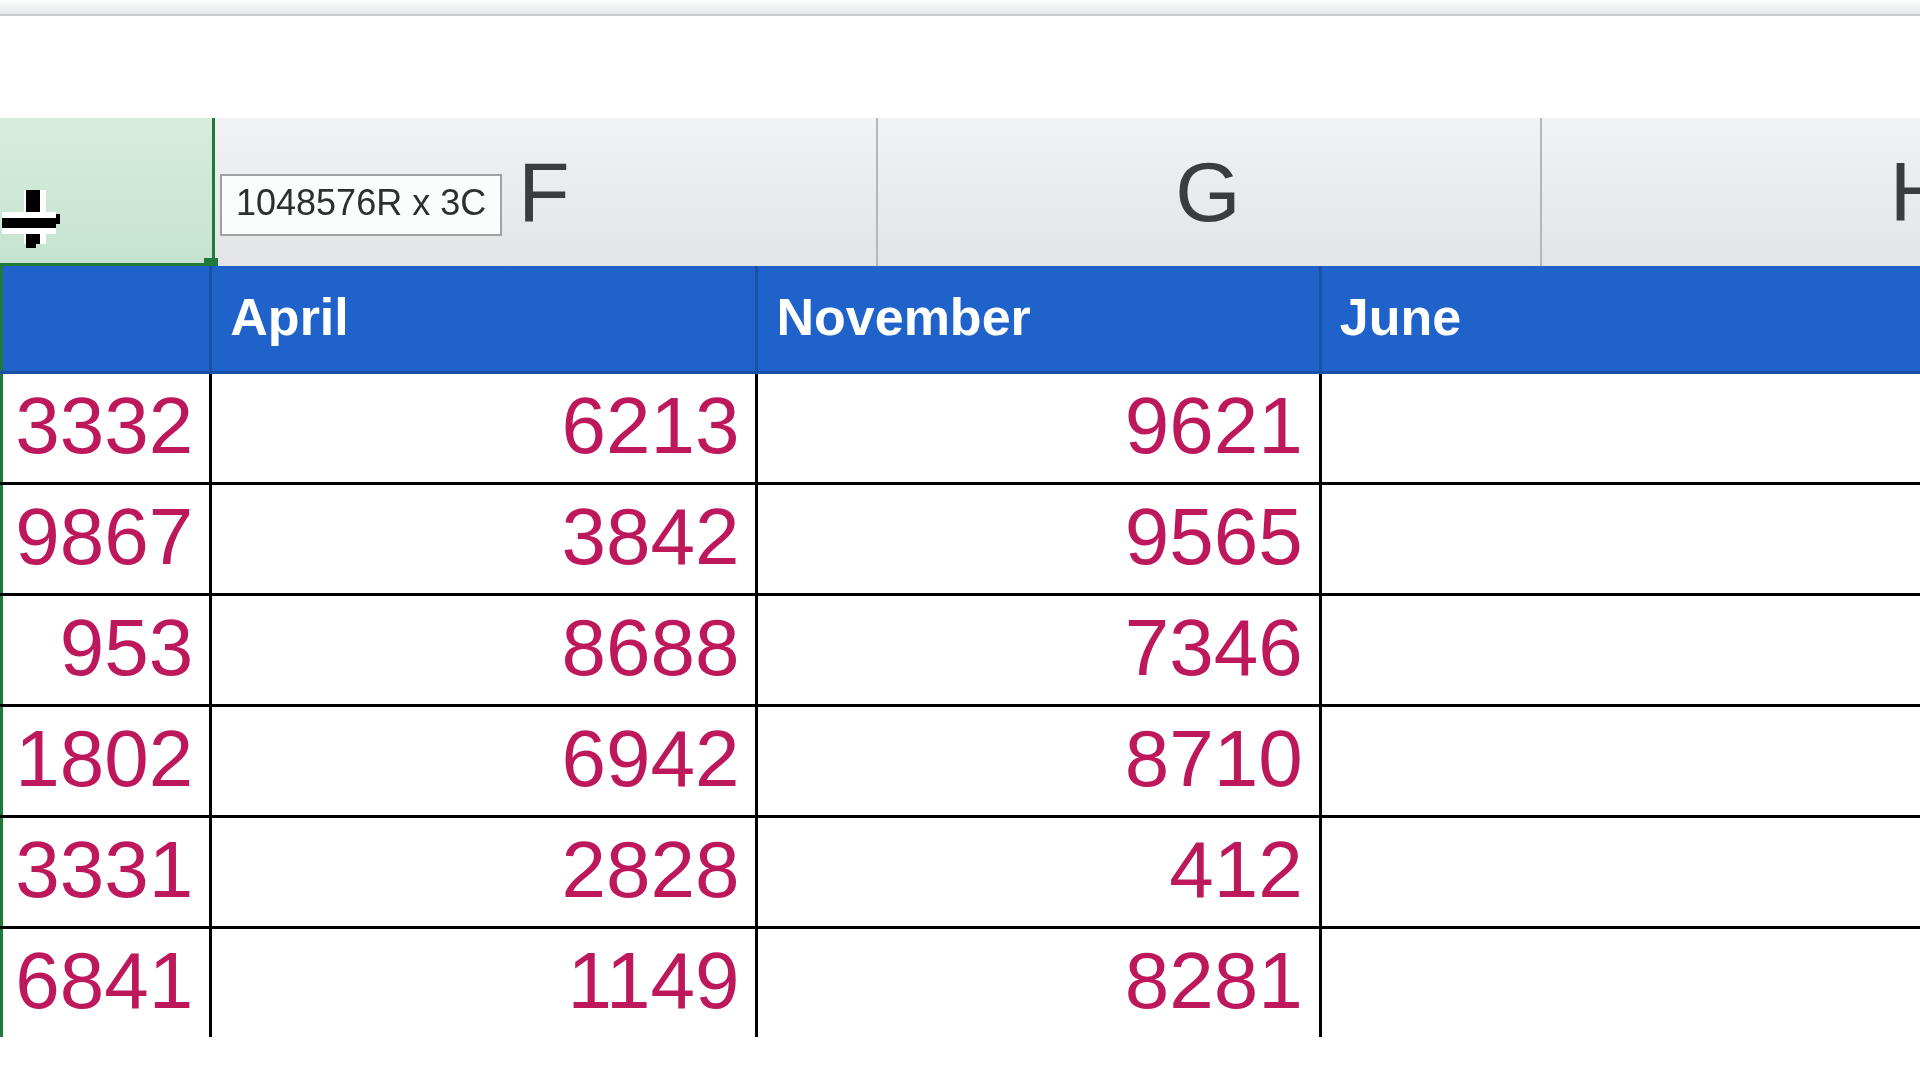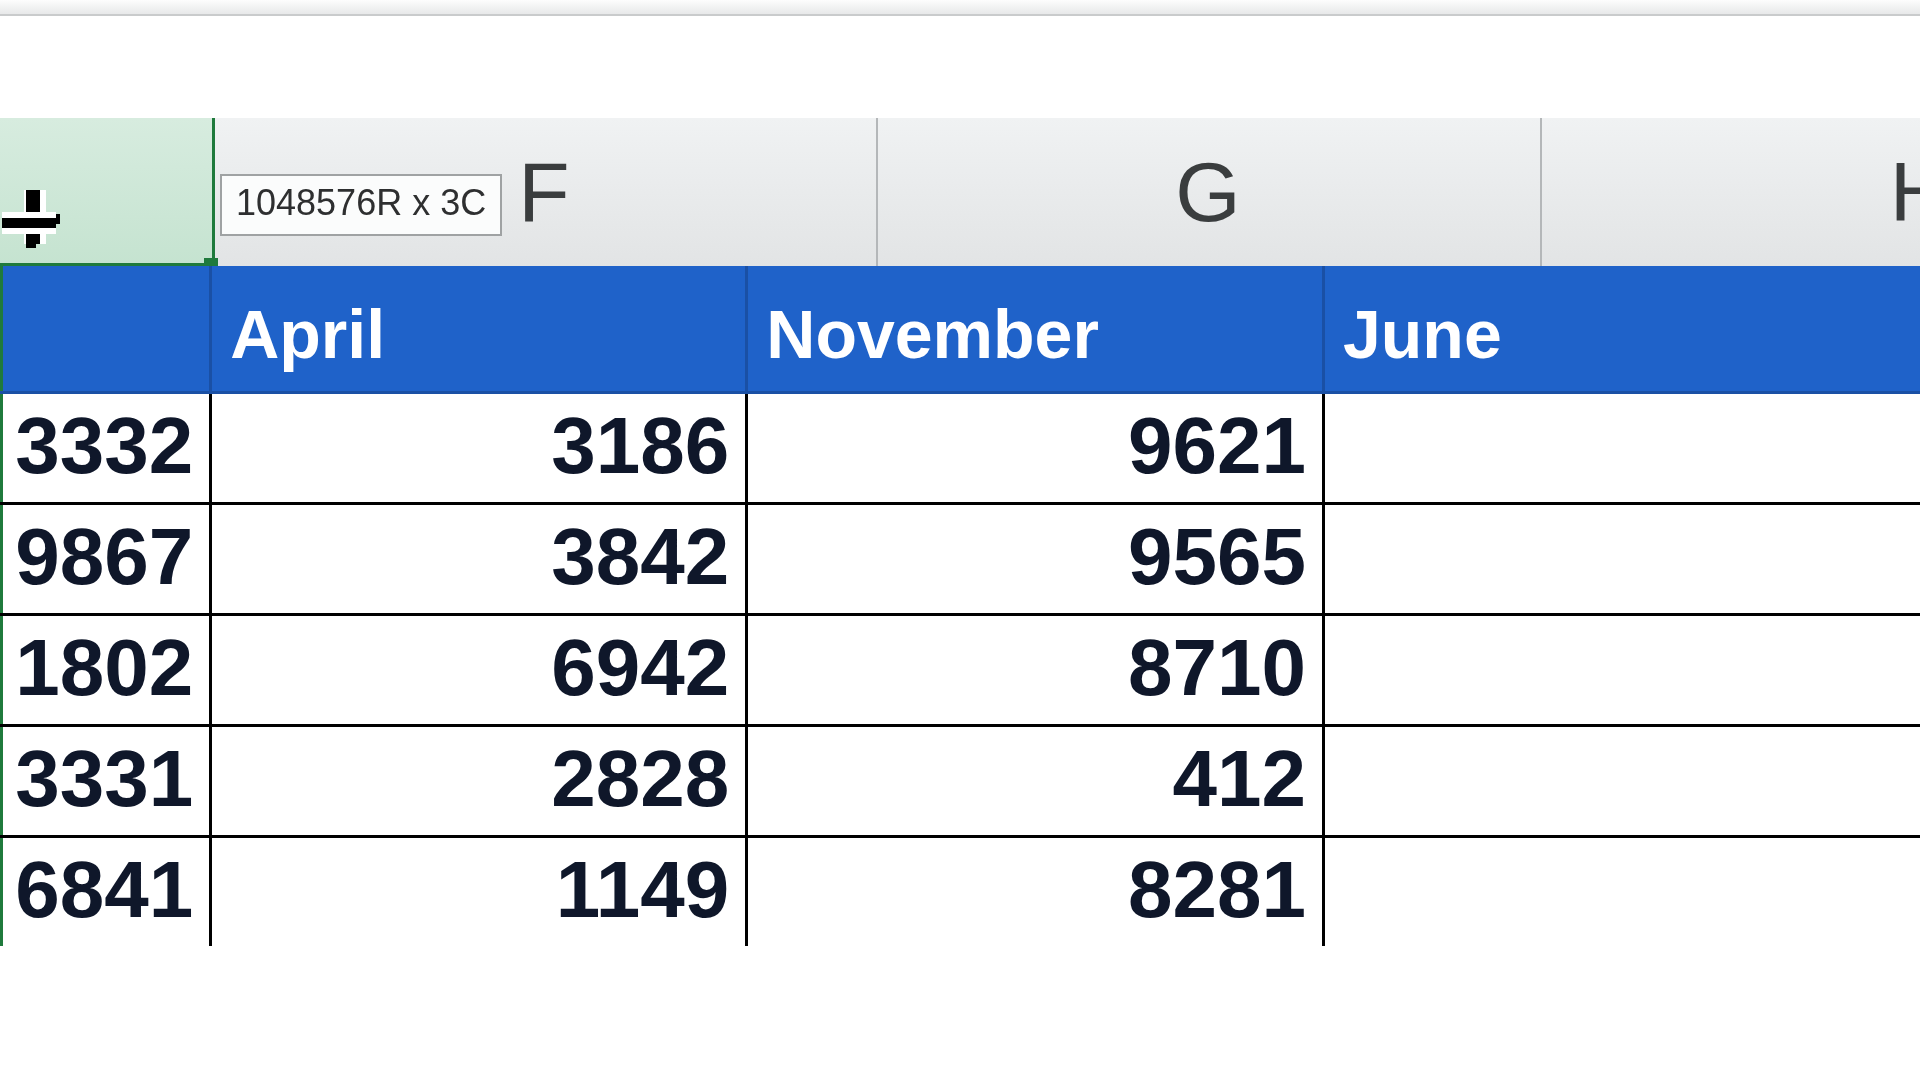--- a/index.html
+++ b/index.html
@@ -12,22 +12,22 @@
   .cursor-plus{position:absolute;left:2px;top:190px;width:54px;height:54px;}
   .cursor-plus:before,.cursor-plus:after{content:"";position:absolute;background:#000;}
   .cursor-plus:before{left:22px;top:0;width:10px;height:54px;border-left:6px solid #fff;border-right:6px solid #fff;}
   .cursor-plus:after{left:0;top:22px;width:54px;height:10px;border-top:6px solid #fff;border-bottom:6px solid #fff;}
   .cursor-plus .h,.cursor-plus .v{position:absolute;background:#000;}
   .cursor-plus .v{left:24px;top:0;width:10px;height:58px;}
   .cursor-plus .h{left:0;top:24px;width:58px;height:10px;}
   .cursor-plus .vo{position:absolute;left:20px;top:-4px;width:18px;height:66px;background:#fff;z-index:-1;}
   .cursor-plus .ho{position:absolute;left:-4px;top:20px;width:66px;height:18px;background:#fff;z-index:-1;}
   table.sheet{position:absolute;left:0;top:266px;border-collapse:collapse;}
-  table.sheet th.month{background:#1f62c9;color:#fff;font-size:68px;font-weight:700;text-align:left;padding:29px 0 18px 18px;border-right:3px solid #1a50a5;border-bottom:3px solid #1a50a5;height:106px;box-sizing:border-box;}
-  table.sheet td{font-size:80px;color:#0f172a;text-align:right;padding:6px 16px 10px 12px;border-right:3px solid #000;border-bottom:3px solid #000;height:104px;box-sizing:border-box;font-weight:700;}
+  table.sheet th.month{background:#1f62c9;color:#fff;font-size:52px;font-weight:700;text-align:left;padding:16px 0 18px 18px;border-right:3px solid #1a50a5;border-bottom:3px solid #1a50a5;height:106px;box-sizing:border-box;}
+  table.sheet td{font-size:80px;color:#be185d;text-align:right;padding:6px 16px 10px 12px;border-right:3px solid #000;border-bottom:3px solid #000;height:104px;box-sizing:border-box;font-weight:400;}
   .col-e{width:212px;}
   .col-f{width:664px;}
   .col-g{width:664px;}
   .col-h{width:760px;}
   .sel-col-cell{box-shadow:inset 3px 0 0 #1f7a3c;}
   .top-sel-marker{position:absolute;left:0;top:263px;width:212px;height:5px;background:#1f7a3c;}
   .corner-handle{position:absolute;left:204px;top:258px;width:14px;height:14px;background:#1f7a3c;}
 </style>
 </head>
 <body>
@@ -56,28 +56,34 @@
   </colgroup>
   <tbody>
       <tr>
     <th class="month sel-col-cell"></th>
     <th class="month">April</th>
     <th class="month">November</th>
     <th class="month" style="border-right:none;">June</th>
   </tr>
   <tr>
     <td class="sel-col-cell">3332</td>
-    <td>3186</td>
+    <td>6213</td>
     <td>9621</td>
     <td style="border-right:none;"></td>
   </tr>
   <tr>
     <td class="sel-col-cell">9867</td>
     <td>3842</td>
     <td>9565</td>
+    <td style="border-right:none;"></td>
+  </tr>
+  <tr>
+    <td class="sel-col-cell">953</td>
+    <td>8688</td>
+    <td>7346</td>
     <td style="border-right:none;"></td>
   </tr>
   <tr>
     <td class="sel-col-cell">1802</td>
     <td>6942</td>
     <td>8710</td>
     <td style="border-right:none;"></td>
   </tr>
   <tr>
     <td class="sel-col-cell">3331</td>

